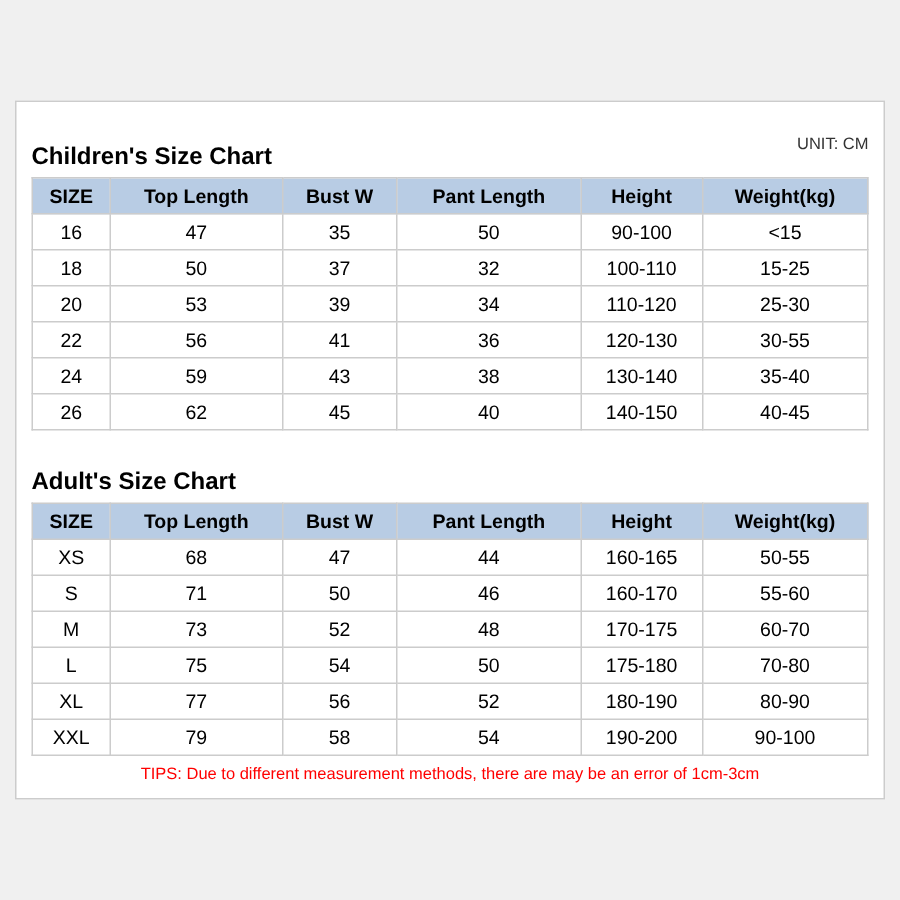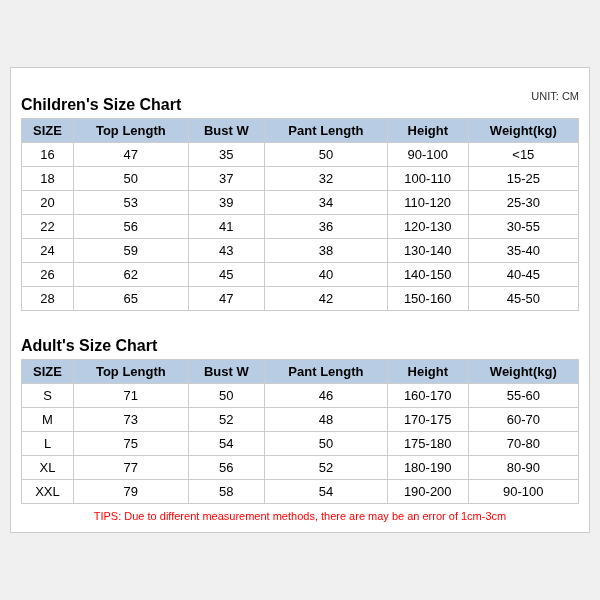--- a/index.html
+++ b/index.html
@@ -134,28 +134,20 @@
           <td>35-40</td>
         </tr>
         <tr>
           <td class="size-col">26</td>
           <td>62</td>
           <td>45</td>
           <td>40</td>
           <td>140-150</td>
           <td>40-45</td>
         </tr>
-        <tr>
-          <td class="size-col">28</td>
-          <td>65</td>
-          <td>47</td>
-          <td>42</td>
-          <td>150-160</td>
-          <td>45-50</td>
-        </tr>
       </tbody>
   </table>
 
   <div class="section-gap"></div>
 
   <div class="section-title">
     <span>Adult's Size Chart</span>
   </div>
 
   <table>
@@ -163,20 +155,28 @@
       <tr>
         <th>SIZE</th>
         <th>Top Length</th>
         <th>Bust W</th>
         <th>Pant Length</th>
         <th>Height</th>
         <th>Weight(kg)</th>
       </tr>
     </thead>
     <tbody>
+    <tr>
+          <td class="size-col">XS</td>
+          <td>68</td>
+          <td>47</td>
+          <td>44</td>
+          <td>160-165</td>
+          <td>50-55</td>
+        </tr>
         <tr>
           <td class="size-col">S</td>
           <td>71</td>
           <td>50</td>
           <td>46</td>
           <td>160-170</td>
           <td>55-60</td>
         </tr>
         <tr>
           <td class="size-col">M</td>

